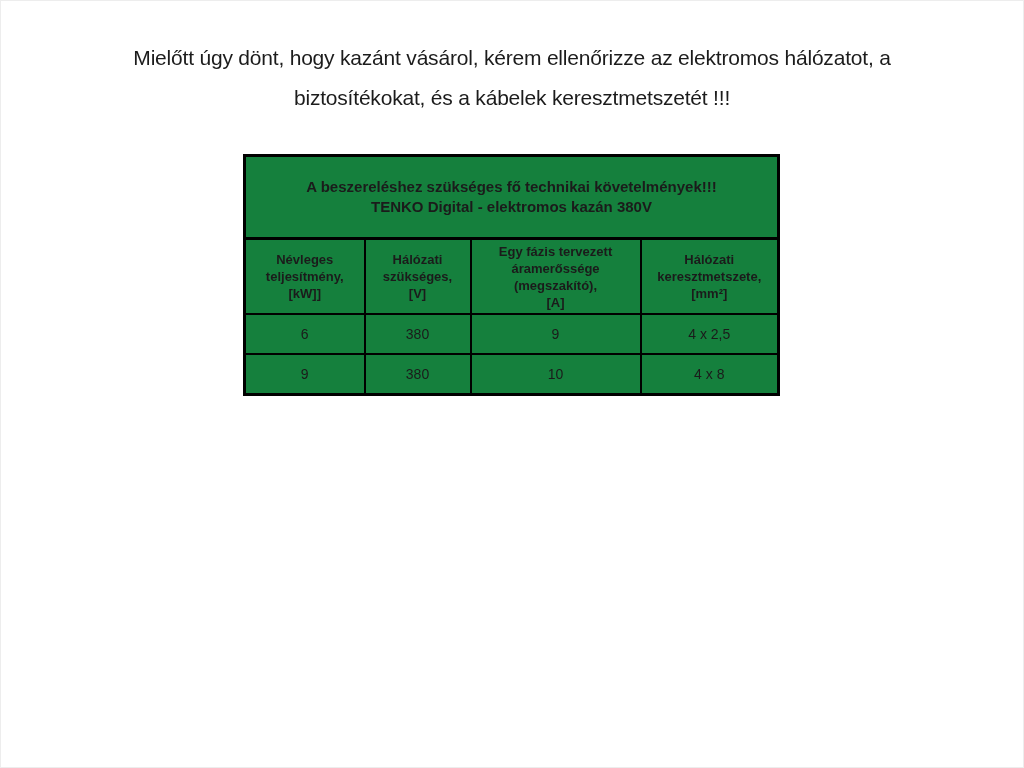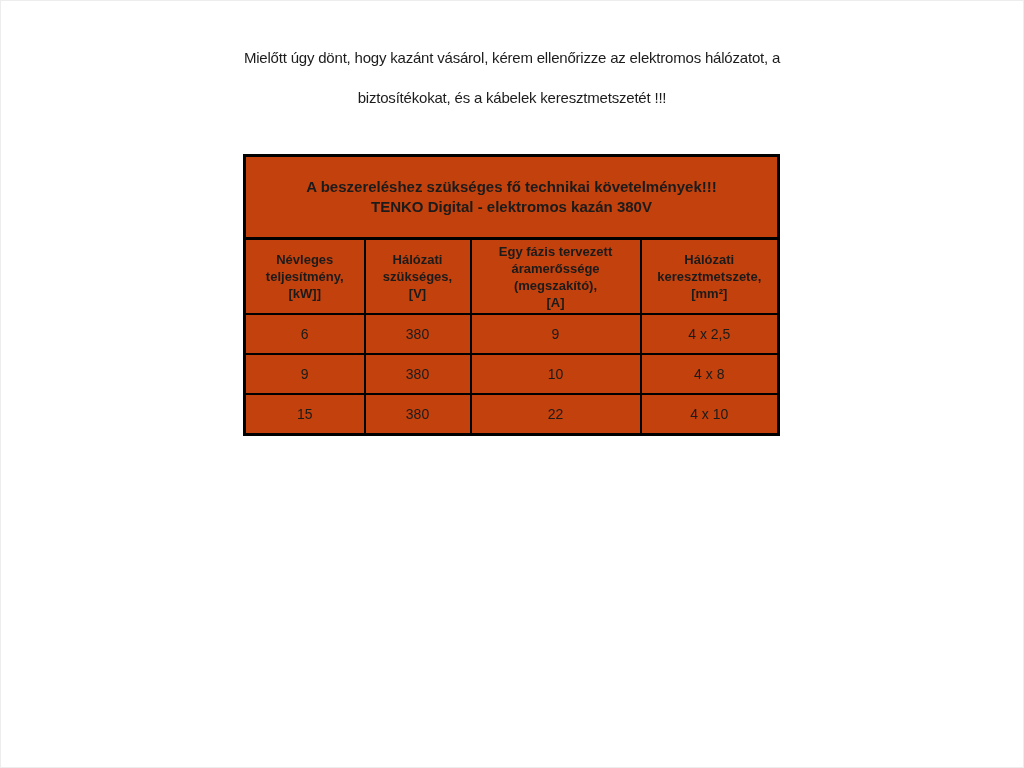--- a/index.html
+++ b/index.html
@@ -17,34 +17,34 @@
     font-family: "Liberation Sans", sans-serif;
     color: #1b1b1b;
     overflow: hidden;
   }
   .heading {
     position: absolute;
     top: 37px;
     left: 0;
     width: 100%;
     text-align: center;
-    font-size: 15px;
+    font-size: 21px;
     line-height: 40px;
     letter-spacing: -0.2px;
     white-space: pre-line;
     color: #1c1c1c;
   }
   table.spec {
     position: absolute;
     left: 242px;
     top: 153px;
     border-collapse: collapse;
     table-layout: fixed;
     border: 3px solid #000000;
-    background: #c2410c;
+    background: #15803d;
   }
   table.spec td, table.spec th {
     border: 2px solid #000000;
     text-align: center;
     vertical-align: middle;
     padding: 0;
     color: #1b1b1b;
   }
   tr.title-row td {
     height: 80px;
@@ -110,22 +110,16 @@
         <td>380</td>
         <td>9</td>
         <td>4 x 2,5</td>
       </tr>
       <tr class="data-row">
         <td>9</td>
         <td>380</td>
         <td>10</td>
         <td>4 x 8</td>
       </tr>
-      <tr class="data-row">
-        <td>15</td>
-        <td>380</td>
-        <td>22</td>
-        <td>4 x 10</td>
-      </tr>
     </tbody>
   </table>
 
 </div>
 
 </body></html>

